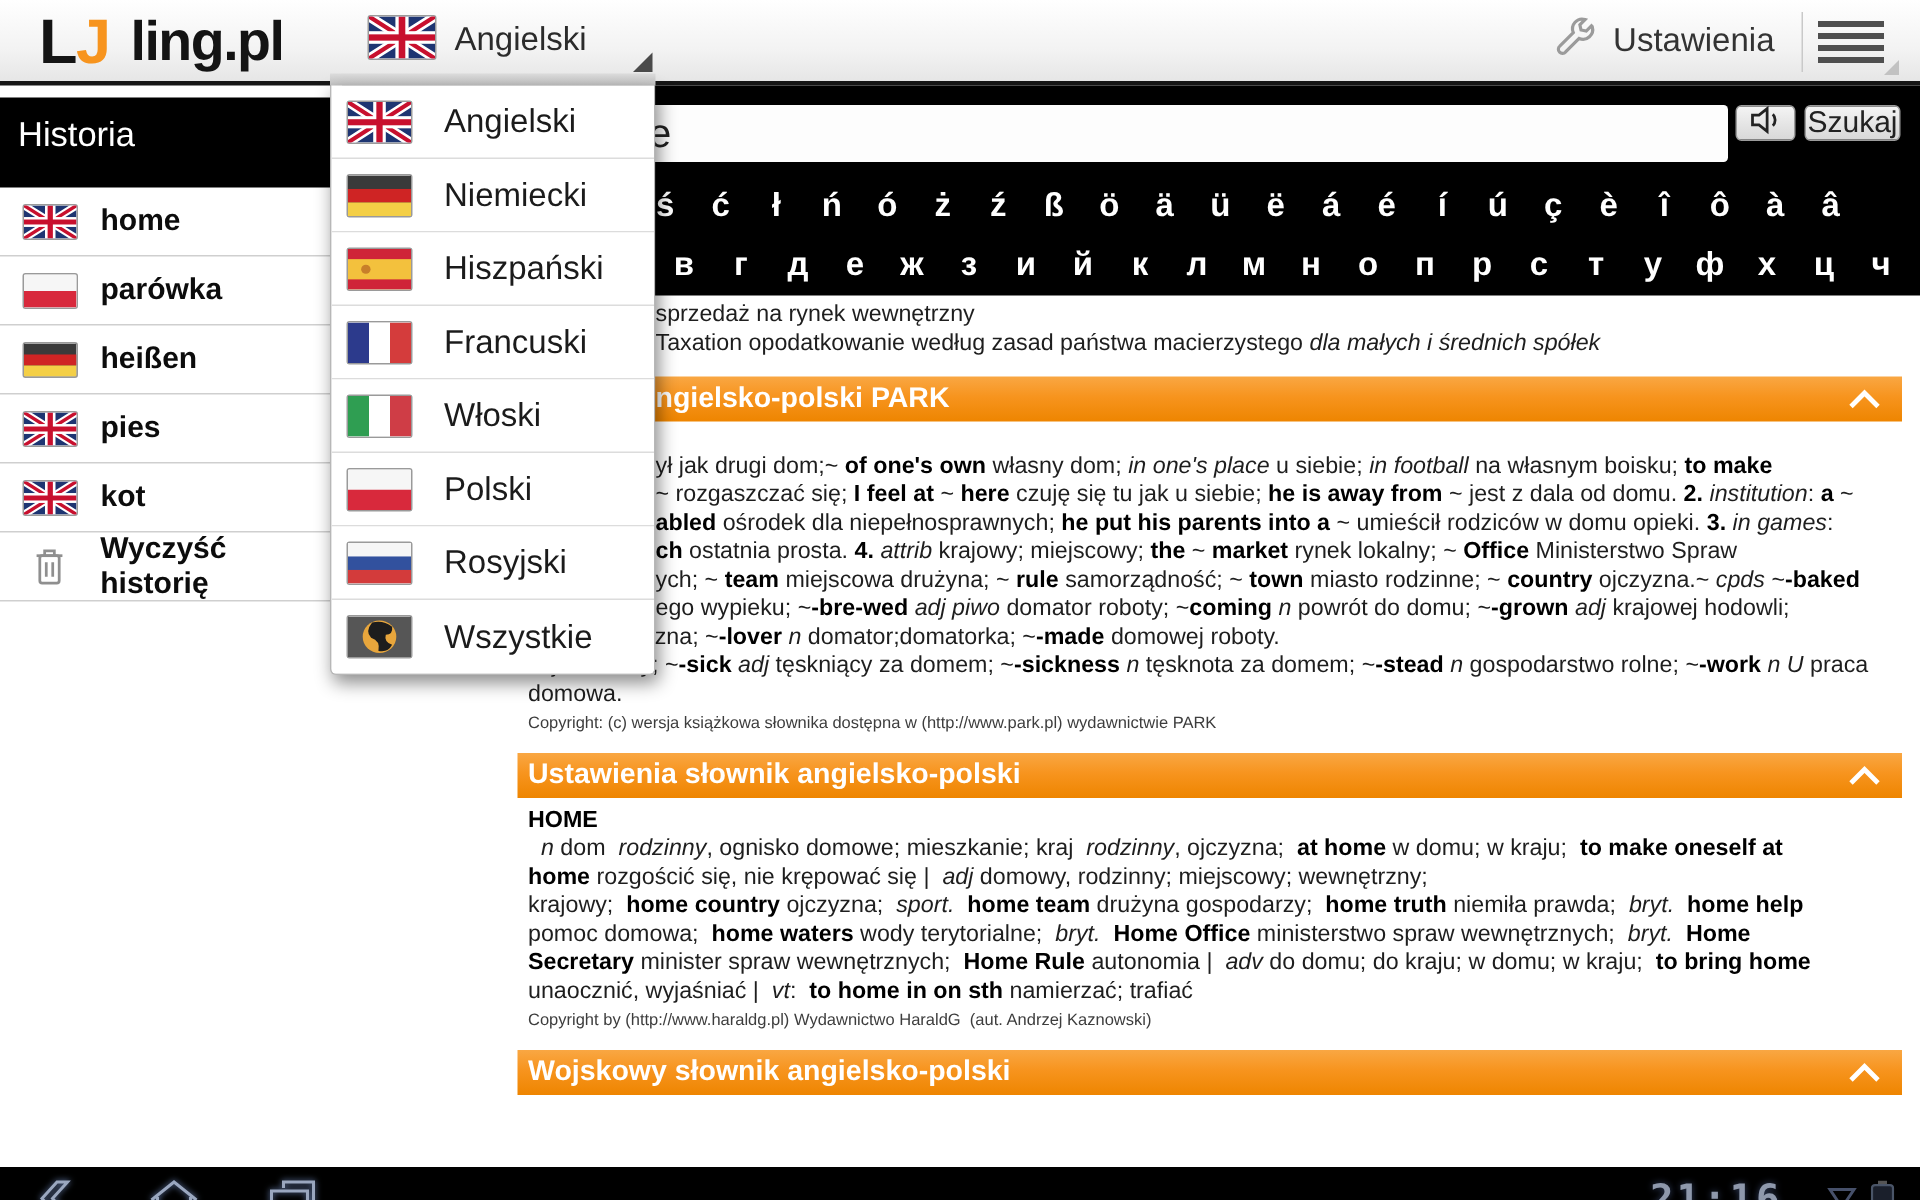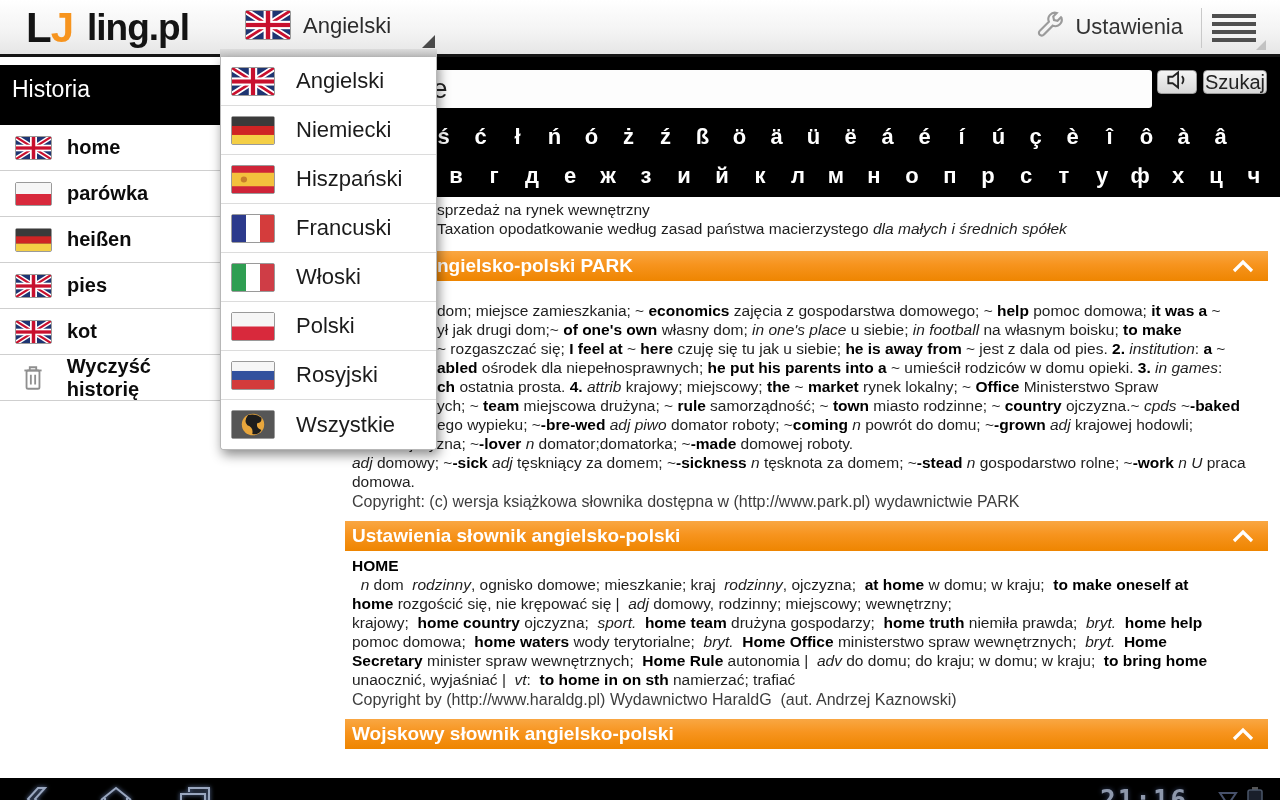--- a/index.html
+++ b/index.html
@@ -69,21 +69,21 @@
   .line.occl{padding-left:92px;}
   .line b{color:#000;}
   .intro{margin-top:3px;}
   .sec-header{margin-top:13px;height:30px;display:flex;align-items:center;cursor:pointer;
               background:linear-gradient(180deg,#f9a743 0%,#f7941e 45%,#ee8500 100%);}
   .sec-header .title{color:#fff;font-weight:bold;font-size:19px;padding-left:7px;white-space:pre;}
   .sec-header .title.occl-title{padding-left:92px;}
   .sec-header .chev{margin-left:auto;margin-right:12px;display:flex;}
   .sec-body.gap-big{margin-top:20px;}
   .sec-body.gap-small{margin-top:5px;}
-  .copyright{font-size:16px;color:#3d3d3d;line-height:13px;padding-left:7px;margin-top:4px;white-space:pre;}
+  .copyright{font-size:11px;color:#3d3d3d;line-height:13px;padding-left:7px;margin-top:4px;white-space:pre;}
 
   
   #lang-dropdown{position:absolute;left:220px;top:57px;width:217px;background:#fff;z-index:40;
                  border:1px solid #b7b7b7;border-top:none;border-radius:0 0 4px 4px;
                  box-shadow:2px 5px 12px rgba(0,0,0,.45);overflow:hidden;}
   .dd-item{display:flex;align-items:center;height:49px;padding-left:10px;gap:21px;
            border-bottom:1px solid #dcdcdc;cursor:pointer;background:#fff;}
   .dd-item:last-child{border-bottom:none;}
   .dd-item .label{font-size:22px;color:#1b1b1b;}
 
@@ -109,23 +109,22 @@
       </div>
       <div class="sec-header">
         <span class="title occl-title">ngielsko-polski PARK</span>
         <span class="chev">
           <svg width="26" height="15" viewBox="0 0 26 15" fill="none" stroke="#fff" stroke-width="3.2">
             <polyline points="4,12 13,3 22,12"></polyline>
           </svg>
         </span>
       </div>
       <div class="sec-body gap-big">
-        <div class="line occl"><span>dom; miejsce zamieszkania; ~ </span><b>economics</b><span> zajęcia z gospodarstwa domowego; ~ </span><b>help</b><span> pomoc domowa; </span><b>it was a</b><span> ~</span></div>
         <div class="line occl"><span>ył jak drugi dom;~ </span><b>of one's own</b><span> własny dom; </span><i>in one's place</i><span> u siebie; </span><i>in football</i><span> na własnym boisku; </span><b>to make</b></div>
-        <div class="line occl"><span>~ rozgaszczać się; </span><b>I feel at</b><span> ~ </span><b>here</b><span> czuję się tu jak u siebie; </span><b>he is away from</b><span> ~ jest z dala od pies. </span><b>2.</b><span> </span><i>institution</i><span>: </span><b>a</b><span> ~</span></div>
+        <div class="line occl"><span>~ rozgaszczać się; </span><b>I feel at</b><span> ~ </span><b>here</b><span> czuję się tu jak u siebie; </span><b>he is away from</b><span> ~ jest z dala od domu. </span><b>2.</b><span> </span><i>institution</i><span>: </span><b>a</b><span> ~</span></div>
         <div class="line occl"><b>abled</b><span> ośrodek dla niepełnosprawnych; </span><b>he put his parents into a</b><span> ~ umieścił rodziców w domu opieki. </span><b>3.</b><span> </span><i>in games</i><span>:</span></div>
         <div class="line occl"><b>ch</b><span> ostatnia prosta. </span><b>4.</b><span> </span><i>attrib</i><span> krajowy; miejscowy; </span><b>the</b><span> ~ </span><b>market</b><span> rynek lokalny; ~ </span><b>Office</b><span> Ministerstwo Spraw</span></div>
         <div class="line occl"><span>ych; ~ </span><b>team</b><span> miejscowa drużyna; ~ </span><b>rule</b><span> samorządność; ~ </span><b>town</b><span> miasto rodzinne; ~ </span><b>country</b><span> ojczyzna.~ </span><i>cpds</i><span> ~</span><b>-baked</b></div>
         <div class="line occl"><span>ego wypieku; ~</span><b>-bre-wed</b><span> </span><i>adj piwo</i><span> domator roboty; ~</span><b>coming</b><span> </span><i>n</i><span> powrót do domu; ~</span><b>-grown</b><span> </span><i>adj</i><span> krajowej hodowli;</span></div>
         <div class="line"><b>land</b><span> </span><i>n</i><span> ojczyzna; ~</span><b>-lover</b><span> </span><i>n</i><span> domator;domatorka; ~</span><b>-made</b><span> domowej roboty.</span></div>
         <div class="line"><i>adj</i><span> domowy; ~</span><b>-sick</b><span> </span><i>adj</i><span> tęskniący za domem; ~</span><b>-sickness</b><span> </span><i>n</i><span> tęsknota za domem; ~</span><b>-stead</b><span> </span><i>n</i><span> gospodarstwo rolne; ~</span><b>-work</b><span> </span><i>n U</i><span> praca</span></div>
         <div class="line"><span>domowa.</span></div>
       </div>
       <div class="copyright">Copyright: (c) wersja książkowa słownika dostępna w (http://www.park.pl) wydawnictwie PARK</div>
       <div class="sec-header">

